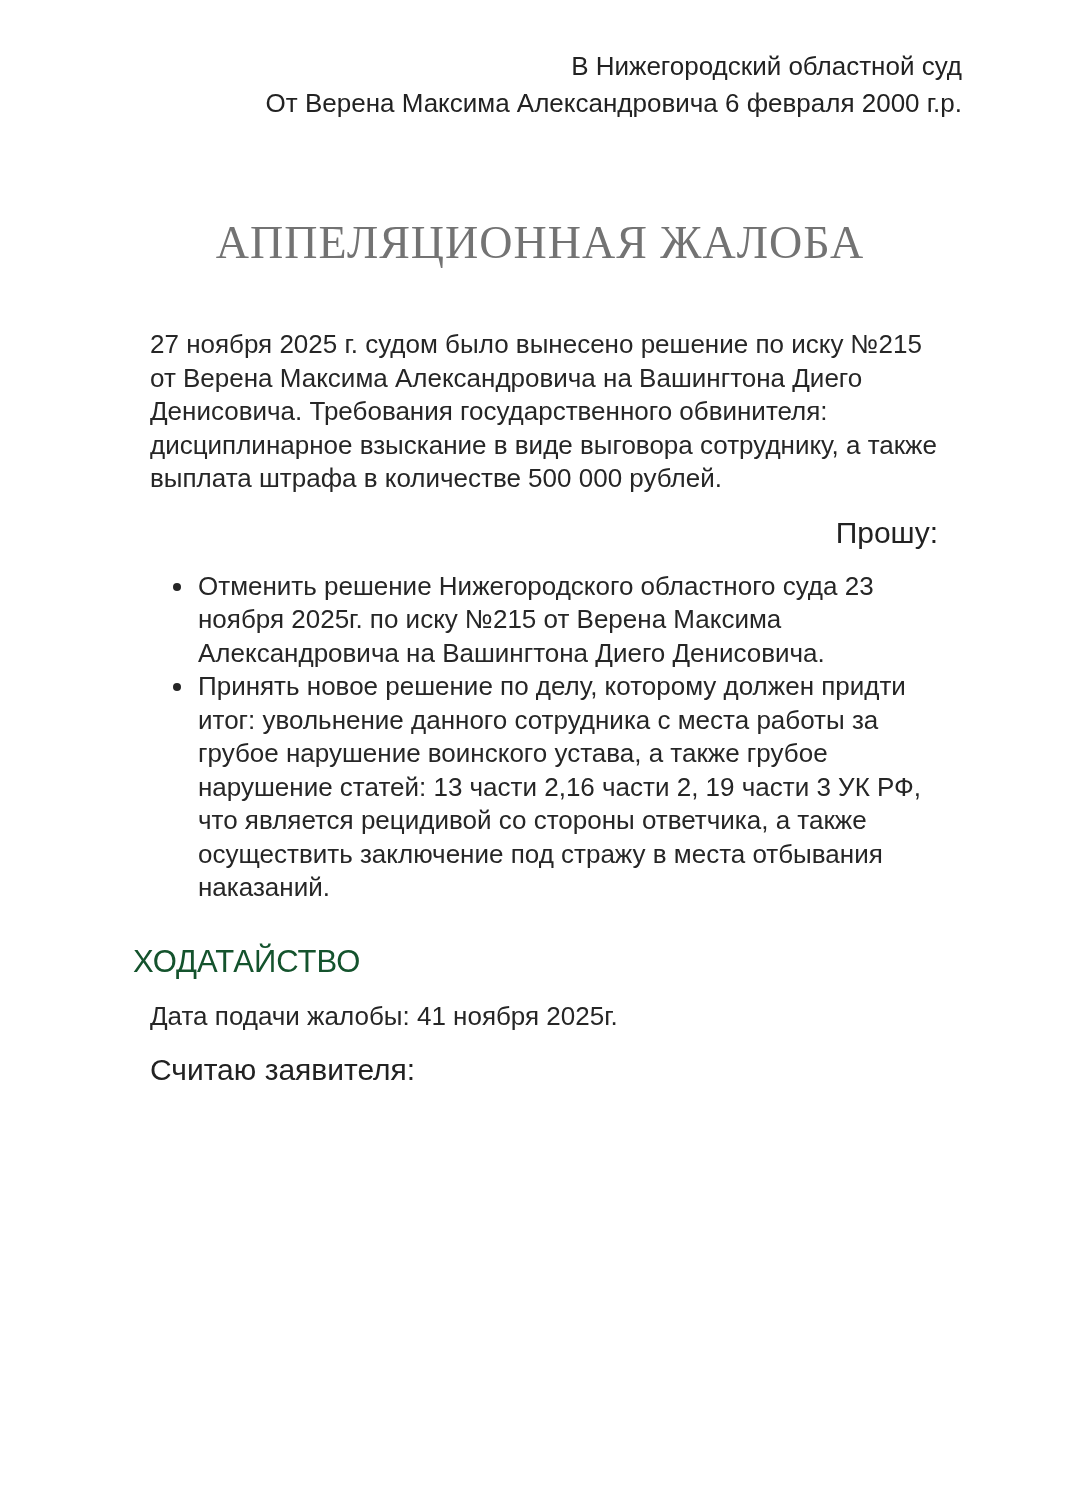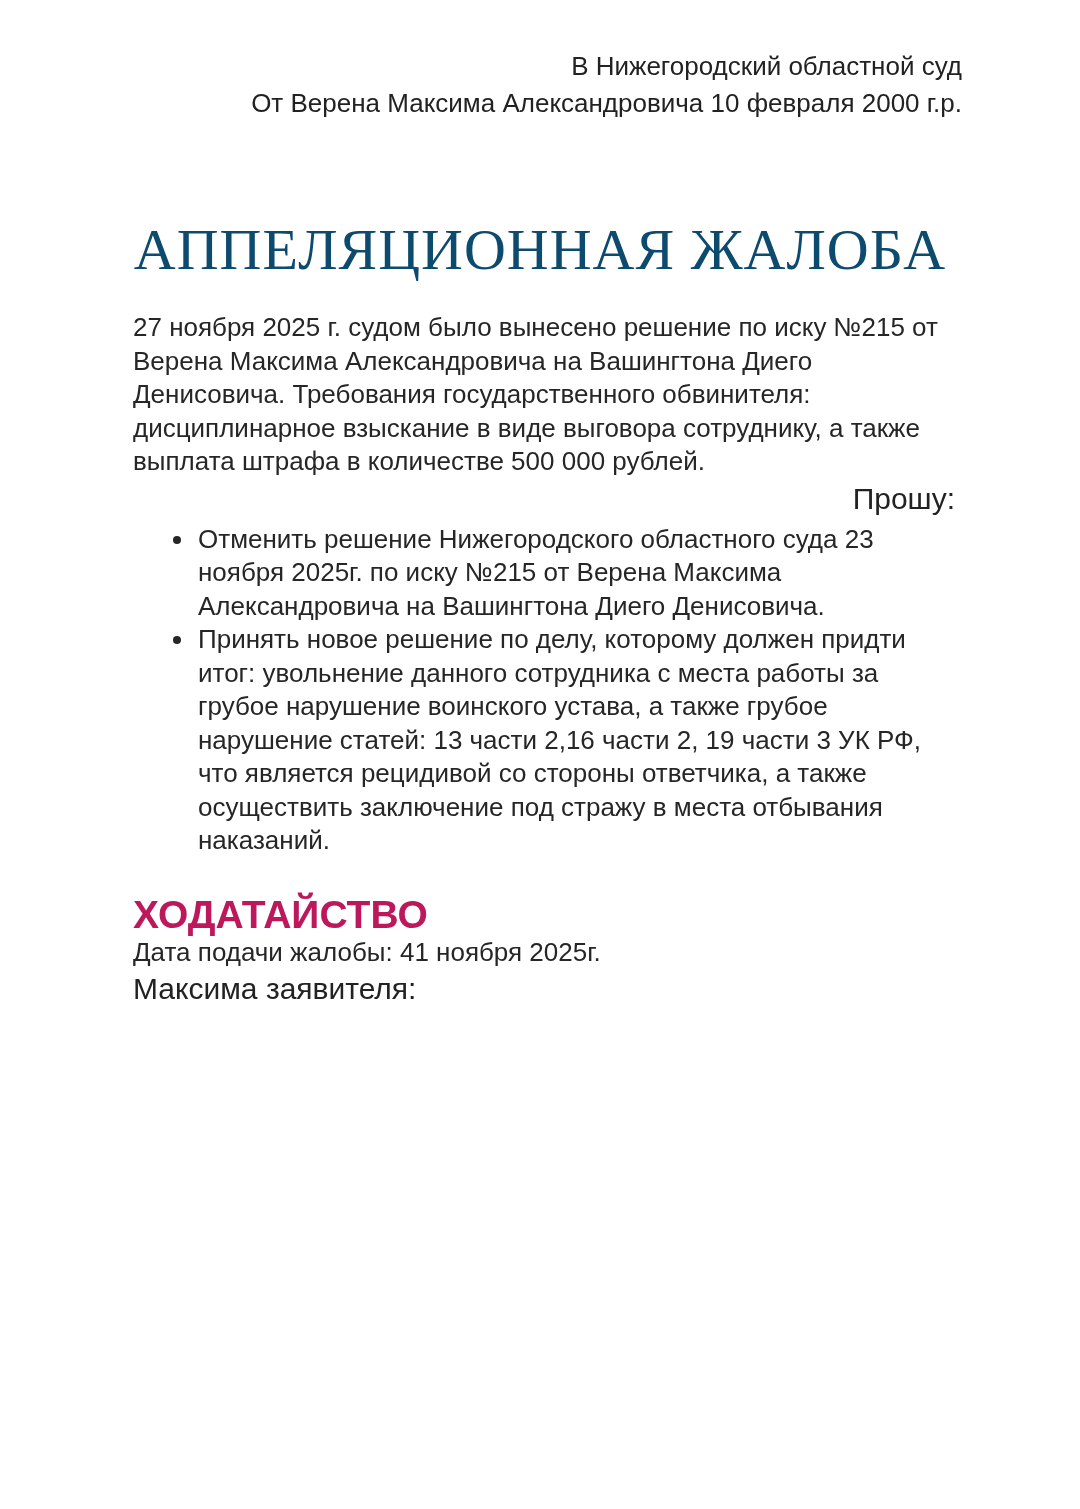--- a/index.html
+++ b/index.html
@@ -27,55 +27,55 @@
     white-space: nowrap;
   }
   .doc-title {
     position: absolute;
     top: 216px;
     left: 0;
     width: 100%;
     text-align: center;
     font-family: "Liberation Serif", serif;
     font-weight: 400;
-    font-size: 58px;
+    font-size: 46px;
     letter-spacing: 1px;
-    color: #0c4a6e;
+    color: #737373;
   }
   .flow {
     position: absolute;
     top: 311px;
     left: 133px;
     width: 822px;
     font-size: 26px;
     line-height: 33.5px;
     color: #262626;
   }
-  .flow p { margin: 0; }
+  .flow p { margin: 17px; }
   .request-heading {
     margin: 2px 0 0 0;
     text-align: right;
     font-size: 30px;
     line-height: 40px;
     color: #222222;
   }
   .request-list {
     margin: 4px 0 0 0;
     padding: 0 0 0 63px;
   }
   .request-list li {
     margin: 0;
     padding-left: 2px;
   }
   .motion-heading {
     margin: 36px 0 0 0;
-    font-size: 39px;
+    font-size: 31px;
     line-height: 42px;
-    font-weight: 700;
-    color: #be185d;
+    font-weight: 400;
+    color: #14532d;
   }
   .motion-text { margin: 2px 0 0 0; }
   .date-line { margin: 70px 0 0 0; }
   .signature-label {
     margin: 74px 0 0 0;
     font-size: 30px;
     line-height: 40px;
     color: #222222;
   }
   .signature-wrap {
@@ -94,21 +94,21 @@
     transform: rotate(-0.5deg);
   }
 </style>
 </head>
 <body>
 
 <div class="page">
 
   <div class="header-block">
     <div>В Нижегородский областной суд</div>
-    <div>От Верена Максима Александровича 10 февраля 2000 г.р.</div>
+    <div>От Верена Максима Александровича 6 февраля 2000 г.р.</div>
   </div>
 
   <div class="doc-title">АППЕЛЯЦИОННАЯ ЖАЛОБА</div>
 
   <div class="flow">
 
     <p>27 ноября 2025 г. судом было вынесено решение по иску №215 от Верена Максима Александровича на Вашингтона Диего Денисовича. Требования государственного обвинителя: дисциплинарное взыскание в виде выговора сотруднику, а также выплата штрафа в количестве 500 000 рублей.</p>
 
 
     <p class="request-heading">Прошу:</p>
@@ -116,18 +116,18 @@
     <ul class="request-list">
       <li>Отменить решение Нижегородского областного суда 23 ноября 2025г. по иску №215 от Верена Максима Александровича на Вашингтона Диего Денисовича.</li>
       <li>Принять новое решение по делу, которому должен придти итог: увольнение данного сотрудника с места работы за грубое нарушение воинского устава, а также грубое нарушение статей: 13 части 2,16 части 2, 19 части 3 УК РФ, что является рецидивой со стороны ответчика, а также осуществить заключение под стражу в места отбывания наказаний.</li>
     </ul>
 
     <h2 class="motion-heading">ХОДАТАЙСТВО</h2>
 
 
     <p class="date-line">Дата подачи жалобы: 41 ноября 2025г.</p>
 
-    <p class="signature-label">Максима заявителя:</p>
+    <p class="signature-label">Считаю заявителя:</p>
 
 
   </div>
 
 </div>
 
 </body></html>

